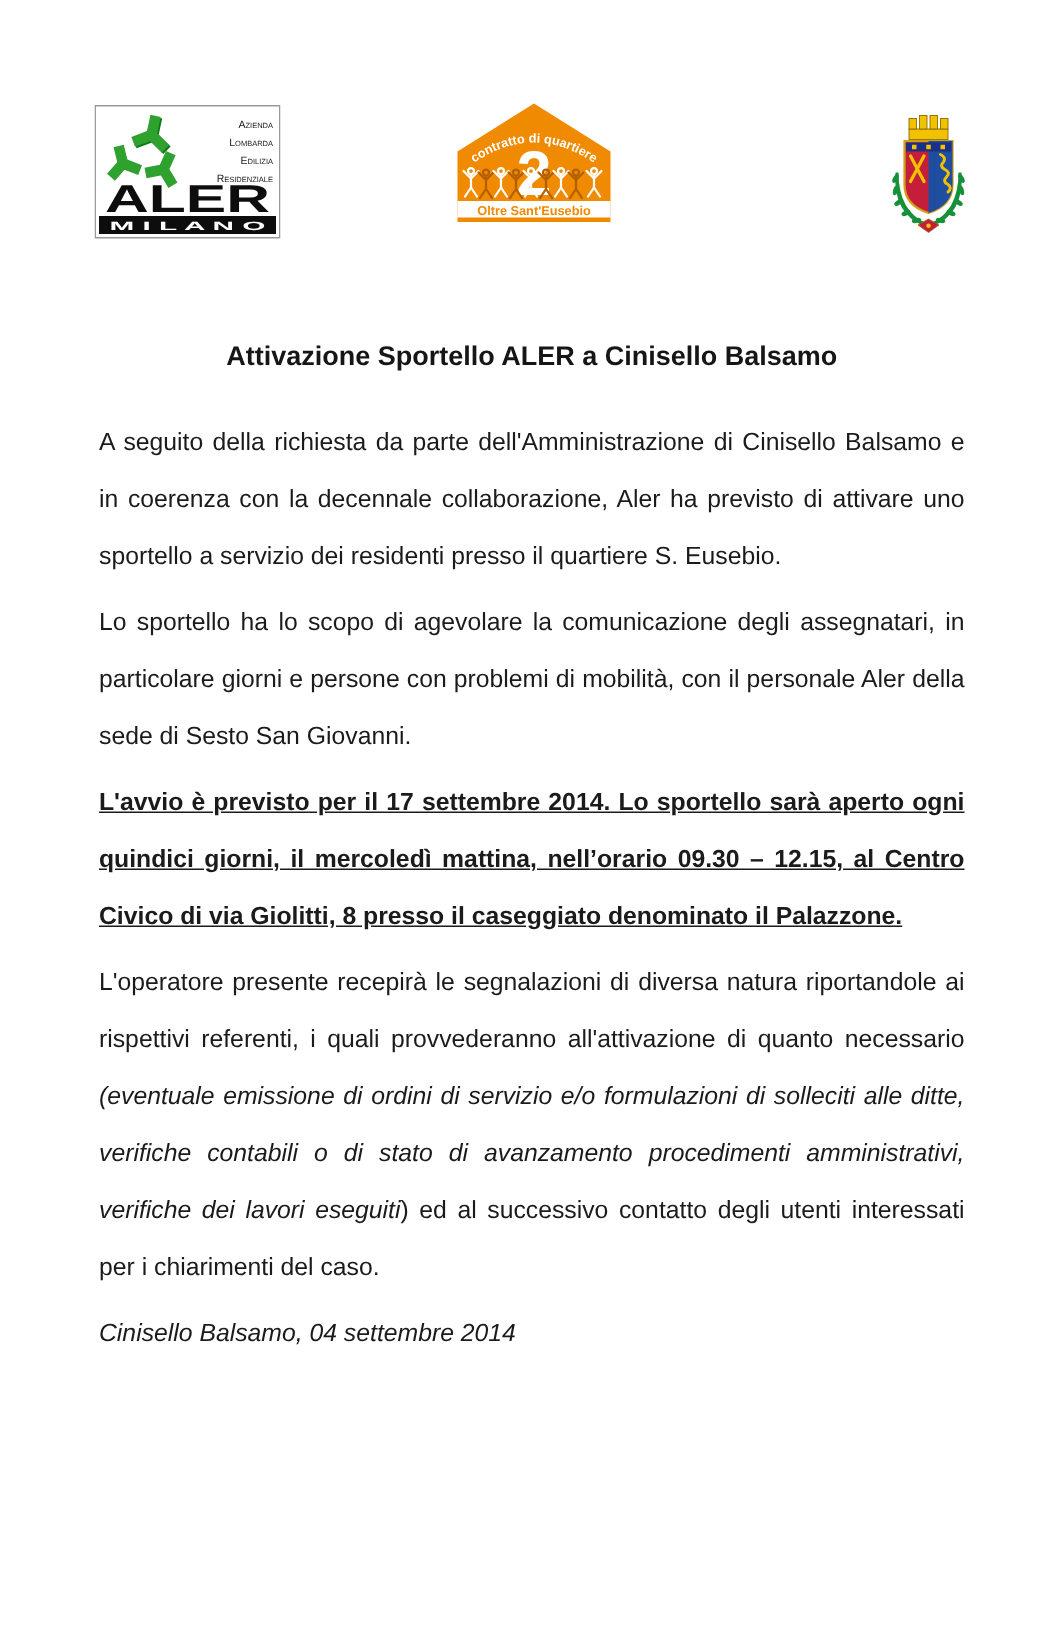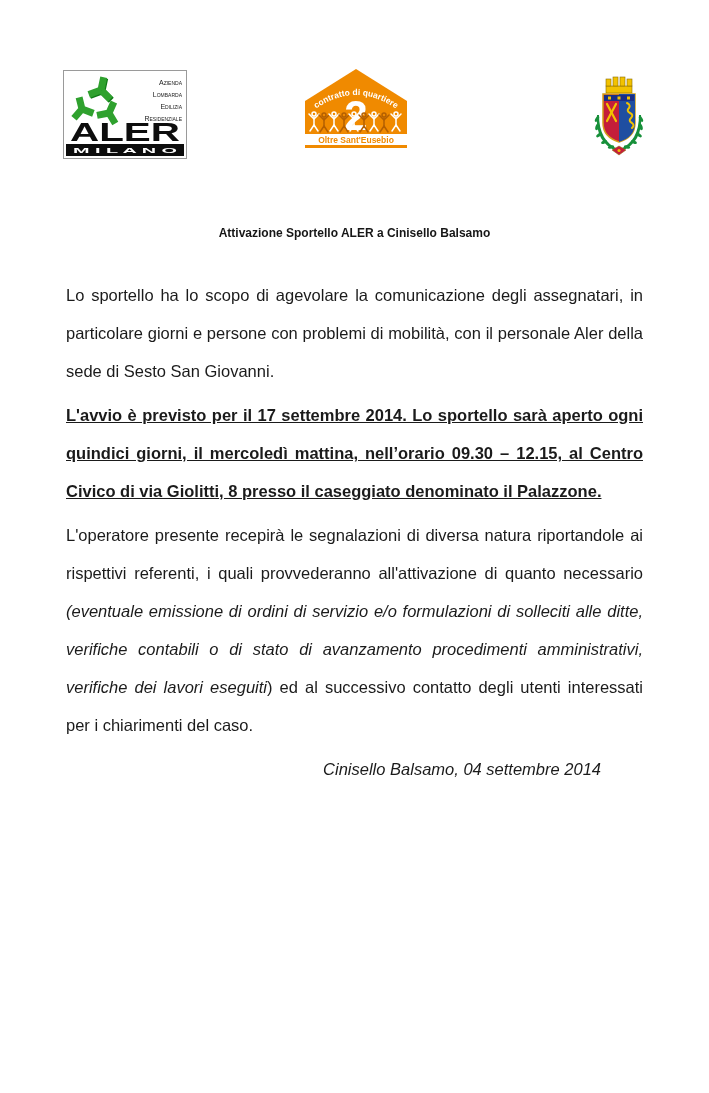--- a/index.html
+++ b/index.html
@@ -13,36 +13,36 @@
   }
   
   .logo{position:absolute;}
   .logo-aler{left:63px;top:70px;text-decoration:underline;}
   .logo-cdq{left:302px;top:67px;}
   .logo-stemma{left:587px;top:71px;}
   
   .doc-title{
     position:absolute;top:212px;left:0;right:0;
     text-align:center;
-    font-size:12px;font-weight:bold;line-height:26px;
+    font-size:18px;font-weight:bold;line-height:26px;
     color:#161616;
   }
   
   .doc-body{
     position:absolute;top:276px;left:66px;width:577px;
     font-size:16.5px;line-height:38px;
     text-align:justify;text-justify:inter-word;
     color:#1b1b1b;
   }
   .doc-body p{margin:0 0 6px 0;}
   .para-bold{font-weight:bold;text-decoration:underline;}
   .seg-italic{font-style:italic;}
   .dateline{
     margin-top:26px;
-    text-align:right;padding-right:42px;
+    padding-right:42px;
     font-style:italic;
   }
 </style>
 </head>
 <body>
 
 <div class="page">
 
   <div class="logo logo-aler">
     <svg width="124" height="90" viewBox="0 0 124 90" xmlns="http://www.w3.org/2000/svg">
@@ -159,19 +159,20 @@
       </g>
 
       <path d="M25 79 L32 75 L39 79 L32 84 Z" fill="#c41e3a" stroke="#8a6d00" stroke-width="0.5"></path>
       <circle cx="32" cy="79.5" r="1.5" fill="#f2c200"></circle>
     </svg>
   </div>
 
   <h1 class="doc-title">Attivazione Sportello ALER a Cinisello Balsamo</h1>
 
   <div class="doc-body">
+    <p>A seguito della richiesta da parte dell'Amministrazione di Cinisello Balsamo e in coerenza con la decennale collaborazione, Aler ha previsto di attivare uno sportello a servizio dei residenti presso il quartiere S. Eusebio.</p>
     <p>Lo sportello ha lo scopo di agevolare la comunicazione degli assegnatari, in particolare giorni e persone con problemi di mobilità, con il personale Aler della sede di Sesto San Giovanni.</p>
     <p class="para-bold">L'avvio è previsto per il 17 settembre 2014. Lo sportello sarà aperto ogni quindici giorni, il mercoledì mattina, nell’orario 09.30 – 12.15, al Centro Civico di via Giolitti, 8 presso il caseggiato denominato il Palazzone.</p>
     <p><span>L'operatore presente recepirà le segnalazioni di diversa natura riportandole ai rispettivi referenti, i quali provvederanno all'attivazione di quanto necessario </span><span class="seg-italic">(eventuale emissione di ordini di servizio e/o formulazioni di solleciti alle ditte, verifiche contabili o di stato di avanzamento procedimenti amministrativi, verifiche dei lavori eseguiti</span><span>) ed al successivo contatto degli utenti interessati per i chiarimenti del caso.</span></p>
     <p class="dateline">Cinisello Balsamo, 04 settembre 2014</p>
   </div>
 
 </div>
 
 </body></html>

